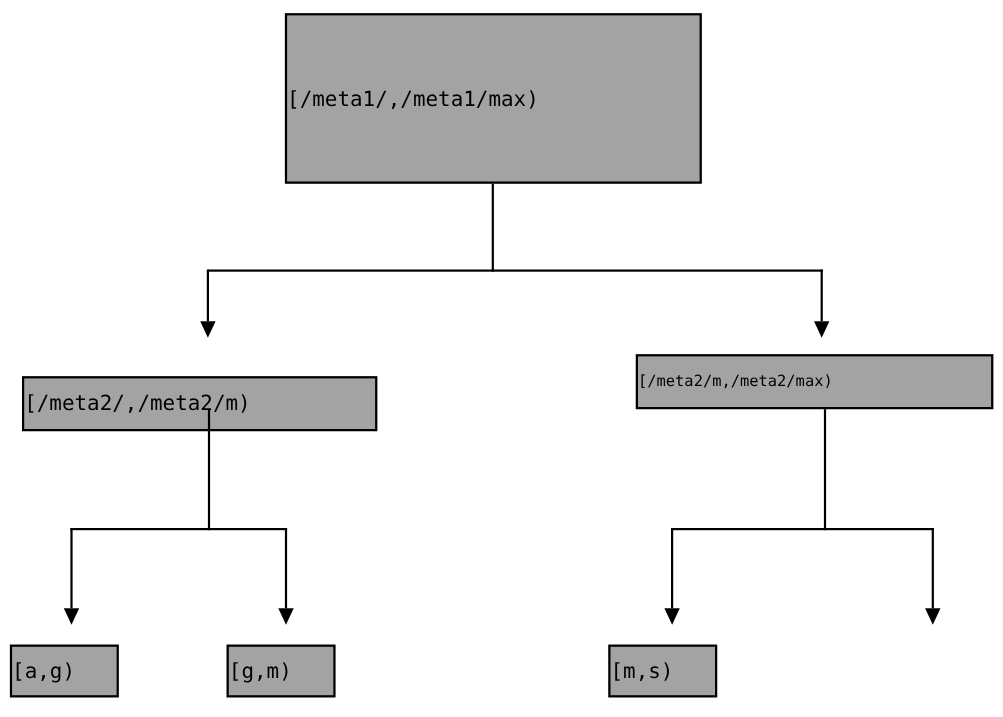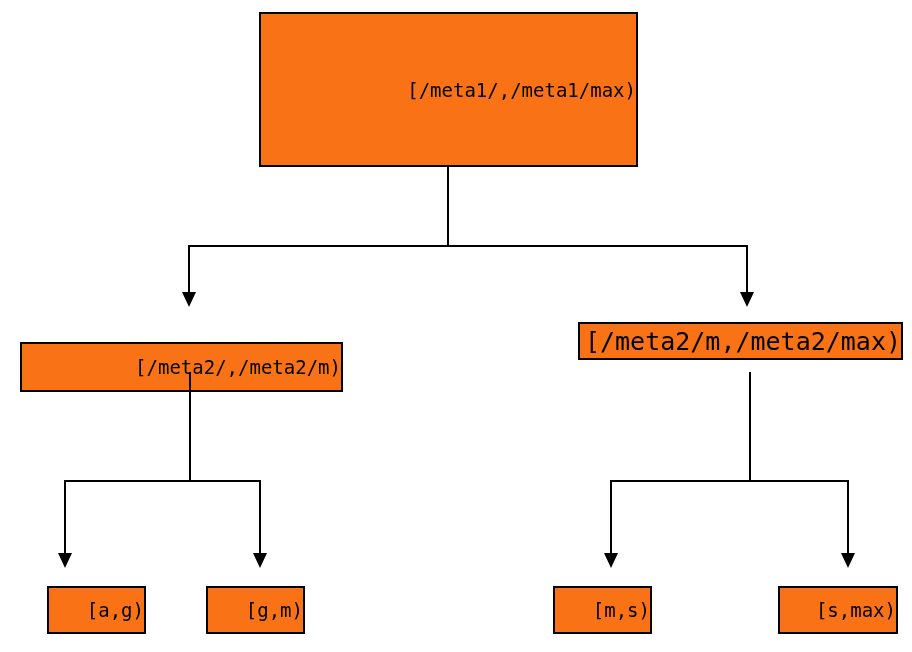--- a/index.html
+++ b/index.html
@@ -16,24 +16,24 @@
     position: relative;
     width: 912px;
     height: 652px;
     background: #ffffff;
     overflow: hidden;
   }
   .node-box {
     position: absolute;
     box-sizing: border-box;
     border: 2px solid #000000;
-    background: #f97316;
+    background: #a3a3a3;
     display: flex;
     align-items: center;
-    justify-content: flex-end;
+    justify-content: flex-start;
     text-align: center;
     white-space: nowrap;
     letter-spacing: 0px;
   }
   .node-root {
     left: 259px;
     top: 12px;
     width: 379px;
     height: 155px;
     font-size: 19px;
@@ -43,29 +43,29 @@
     top: 322px;
     width: 323px;
     height: 50px;
     font-size: 19px;
     margin-top: 20px;
   }
   .node-mid-right {
     left: 578px;
     top: 322px;
     width: 325px;
-    height: 38px;
-    font-size: 25px;
+    height: 50px;
+    font-size: 14px;
   }
   .node-leaf {
     top: 586px;
     height: 48px;
     font-size: 19px;
   }
-  .leaf-ag    { left: 9px;   width: 99px; margin-left: 38px; }
+  .leaf-ag    { left: 9px;   width: 99px; }
   .leaf-gm    { left: 206px; width: 99px; }
   .leaf-ms    { left: 553px; width: 99px; }
   .leaf-smax  { left: 778px; width: 120px; }
 
   .edge-v {
     position: absolute;
     width: 2px;
     background: #000000;
   }
   .edge-h {
@@ -125,17 +125,14 @@
   </div>
 
   <div class="node-box node-leaf leaf-ms">
     <span>[m,s)</span>
   </div>
 
   <div class="node-box node-leaf leaf-gm">
     <span>[g,m)</span>
   </div>
 
-  <div class="node-box node-leaf leaf-smax">
-    <span>[s,max)</span>
-  </div>
 
 </div>
 
 </body></html>

